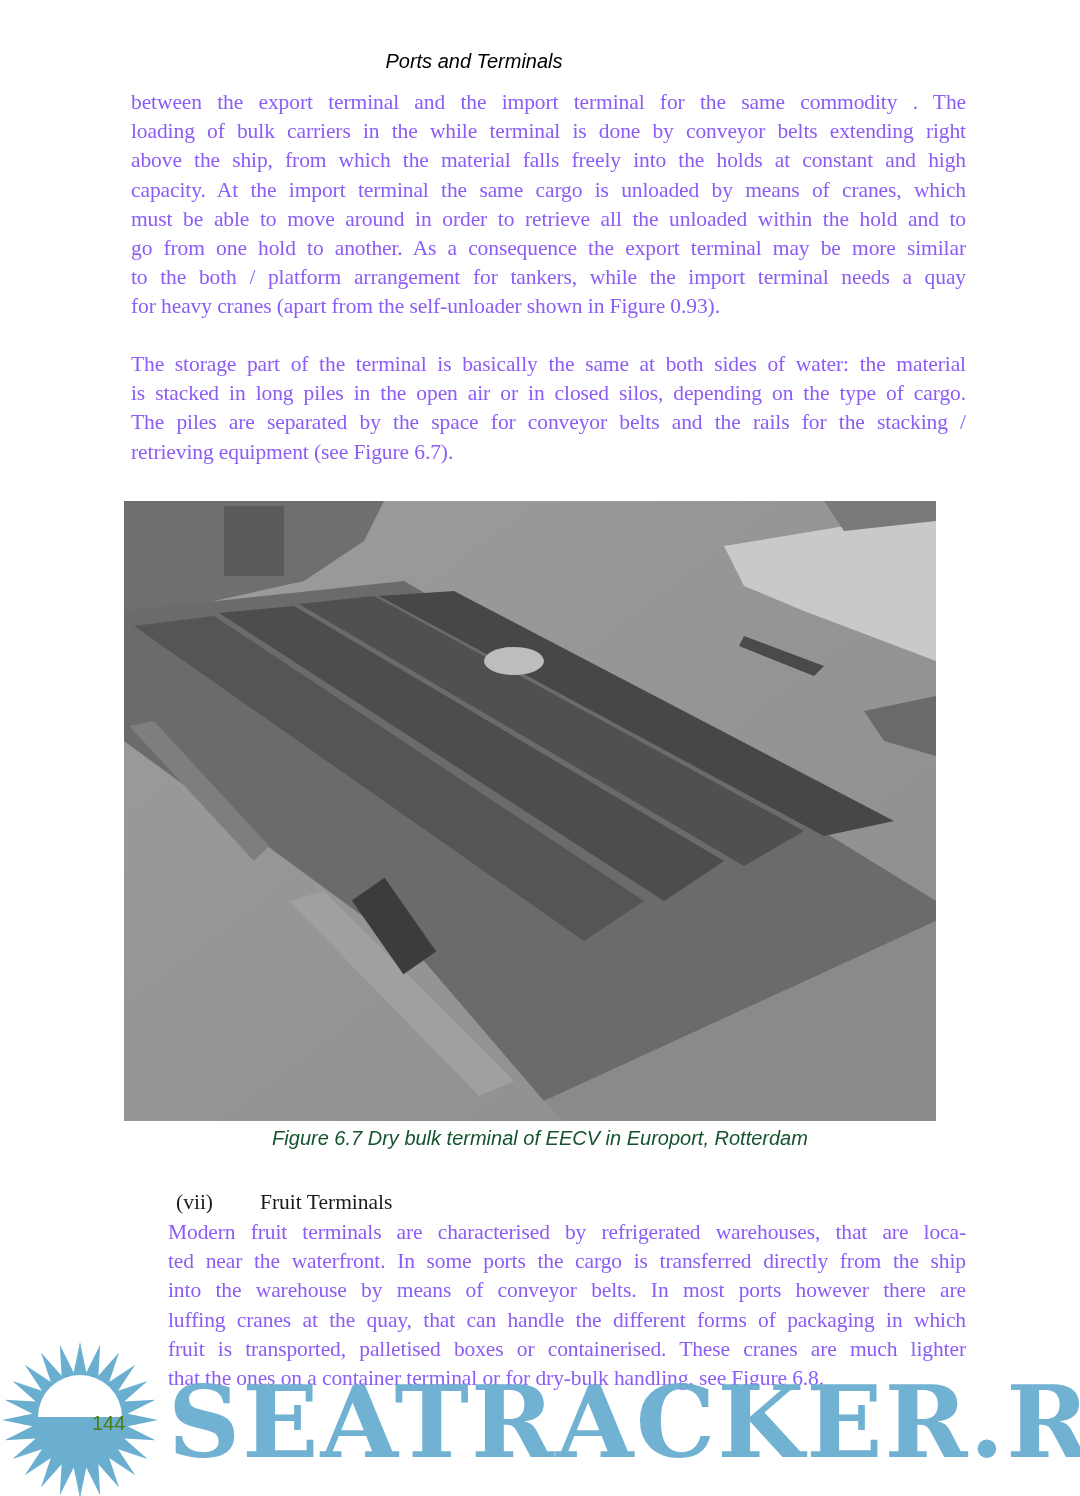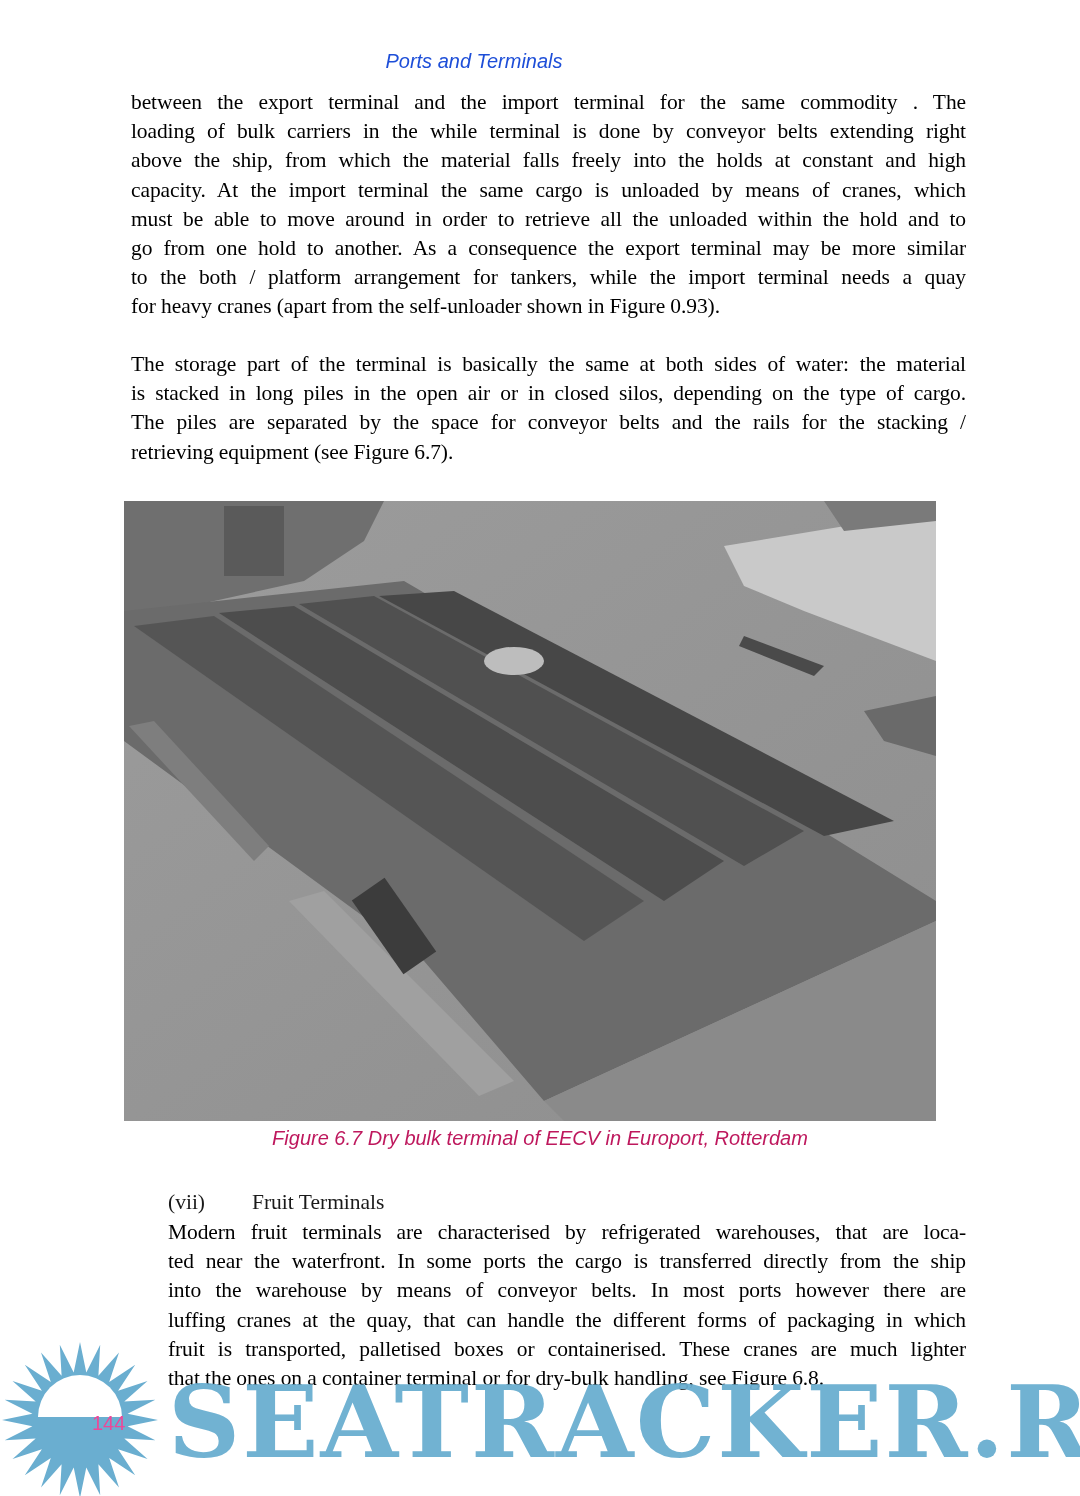--- a/index.html
+++ b/index.html
@@ -1,47 +1,47 @@
 <!DOCTYPE html>
 <html><head>
   <meta charset="utf-8">
   <style>
     html, body { margin: 0; padding: 0; background: #ffffff; }
     body { width: 1080px; height: 1496px; position: relative; overflow: hidden; }
     .running-head {
       position: absolute; left: 0; width: 948px; top: 50px; text-align: center;
-      font-family: "Liberation Sans", sans-serif; font-style: italic; font-size: 20px; color: #1d4ed8;
+      font-family: "Liberation Sans", sans-serif; font-style: italic; font-size: 20px; color: #000000;
     }
     .body-text {
       position: absolute; left: 131px; width: 835px;
-      font-family: "Liberation Serif", serif; font-size: 21.5px; line-height: 29.2px; color: #000000;
+      font-family: "Liberation Serif", serif; font-size: 21.5px; line-height: 29.2px; color: #8b5cf6;
       text-align: justify; letter-spacing: -0.1px;
     }
     .line { display: block; text-align: justify; text-align-last: justify; white-space: nowrap; }
     .line.last { text-align-last: left; }
     #para1 { top: 88px; }
     #para2 { top: 350px; font-family: Liberation Serif, serif; }
     .figure {
       position: absolute; left: 124px; top: 501px; width: 812px; height: 620px;
       background: #8a8a8a; overflow: hidden;
     }
     .figure svg { width: 100%; height: 100%; display: block; }
     .caption {
       position: absolute; left: 0; width: 1080px; top: 1127px; text-align: center;
-      font-family: "Liberation Sans", sans-serif; font-style: italic; font-size: 20px; color: #be185d;
+      font-family: "Liberation Sans", sans-serif; font-style: italic; font-size: 20px; color: #14532d;
     }
     .section-head {
       position: absolute; left: 168px; top: 1190px;
       font-family: "Liberation Serif", serif; font-size: 21.5px; color: #1a1a1a;
     }
-    .section-head .num { display: inline-block; width: 84px; }
+    .section-head .num { display: inline-block; width: 84px; margin-left: 8px; }
     #para3 { left: 168px; width: 798px; top: 1218px; }
     .page-number {
       position: absolute; left: 92px; top: 1412px;
-      font-family: "Liberation Sans", sans-serif; font-size: 20px; color: #ec4899; z-index: 3;
+      font-family: "Liberation Sans", sans-serif; font-size: 20px; color: #4d7c0f; z-index: 3;
     }
     .watermark {
       position: absolute; left: 0; top: 1340px; width: 1080px; height: 156px; z-index: 2; pointer-events: none;
     }
     .wm-text {
       position: absolute; left: 168px; top: 1372px; z-index: 2;
       font-family: "DejaVu Serif", serif; font-weight: bold; font-size: 100px; line-height: 1;
       color: #6aaed0; letter-spacing: 2px; transform: scaleX(1.0); transform-origin: left top;
       opacity: 0.95;
     }

